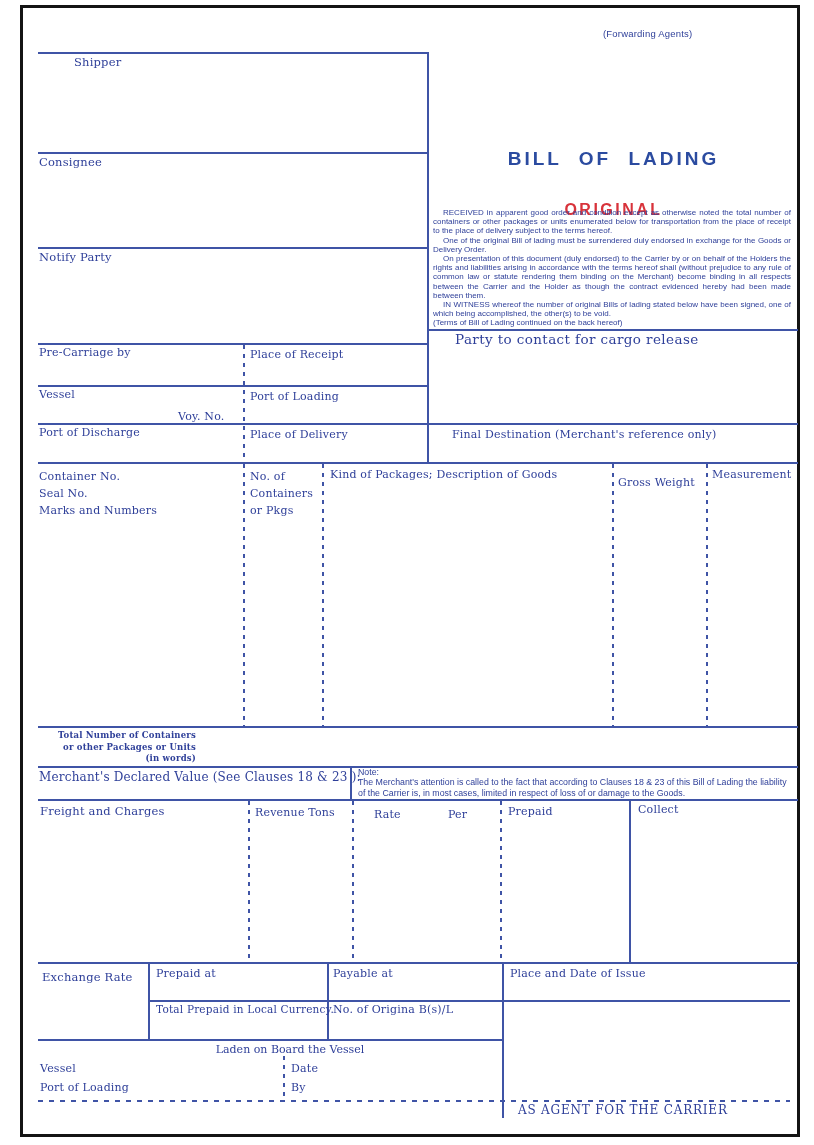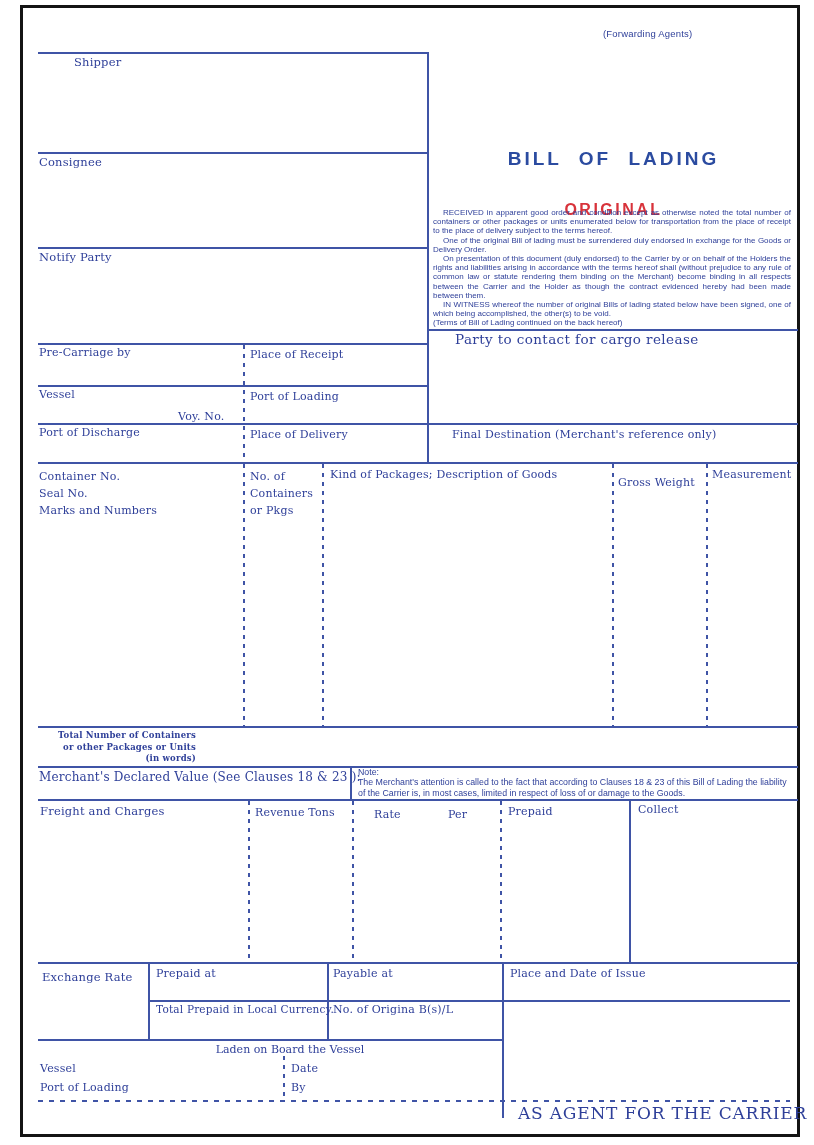--- a/index.html
+++ b/index.html
@@ -34,21 +34,21 @@
     color:var(--ink);text-align:justify;}
   .clauses p{margin:0;text-indent:10px;}
   .clauses p.noindent{text-indent:0;}
   .sans-sm{font-family:"Liberation Sans",sans-serif;font-size:9.5px;letter-spacing:.2px;}
   .stack17 div{line-height:17px;}
   .stack11 div{line-height:11.5px;text-align:right;}
   .totalwords{position:absolute;left:58px;top:730px;font-size:8.5px;font-weight:bold;letter-spacing:.2px;}
   .note{position:absolute;left:358px;top:767px;width:437px;
     font-family:"Liberation Sans",sans-serif;font-size:8.8px;line-height:10.4px;white-space:normal;}
   .party-contact{position:absolute;left:455px;top:331px;font-size:13.5px;letter-spacing:.4px;}
-  .agent{position:absolute;left:518px;top:1103px;font-size:17px;letter-spacing:.8px;}
+  .agent{position:absolute;left:518px;top:1103px;font-size:12px;letter-spacing:.8px;}
   .center-lbl{position:absolute;text-align:center;font-size:11px;}
 </style>
 </head>
 <body>
 
 <div class="page">
 
   <div class="page-border"></div>
 
   <div class="lbl sans-sm" style="left:603px;top:28px;">(Forwarding Agents)</div>

